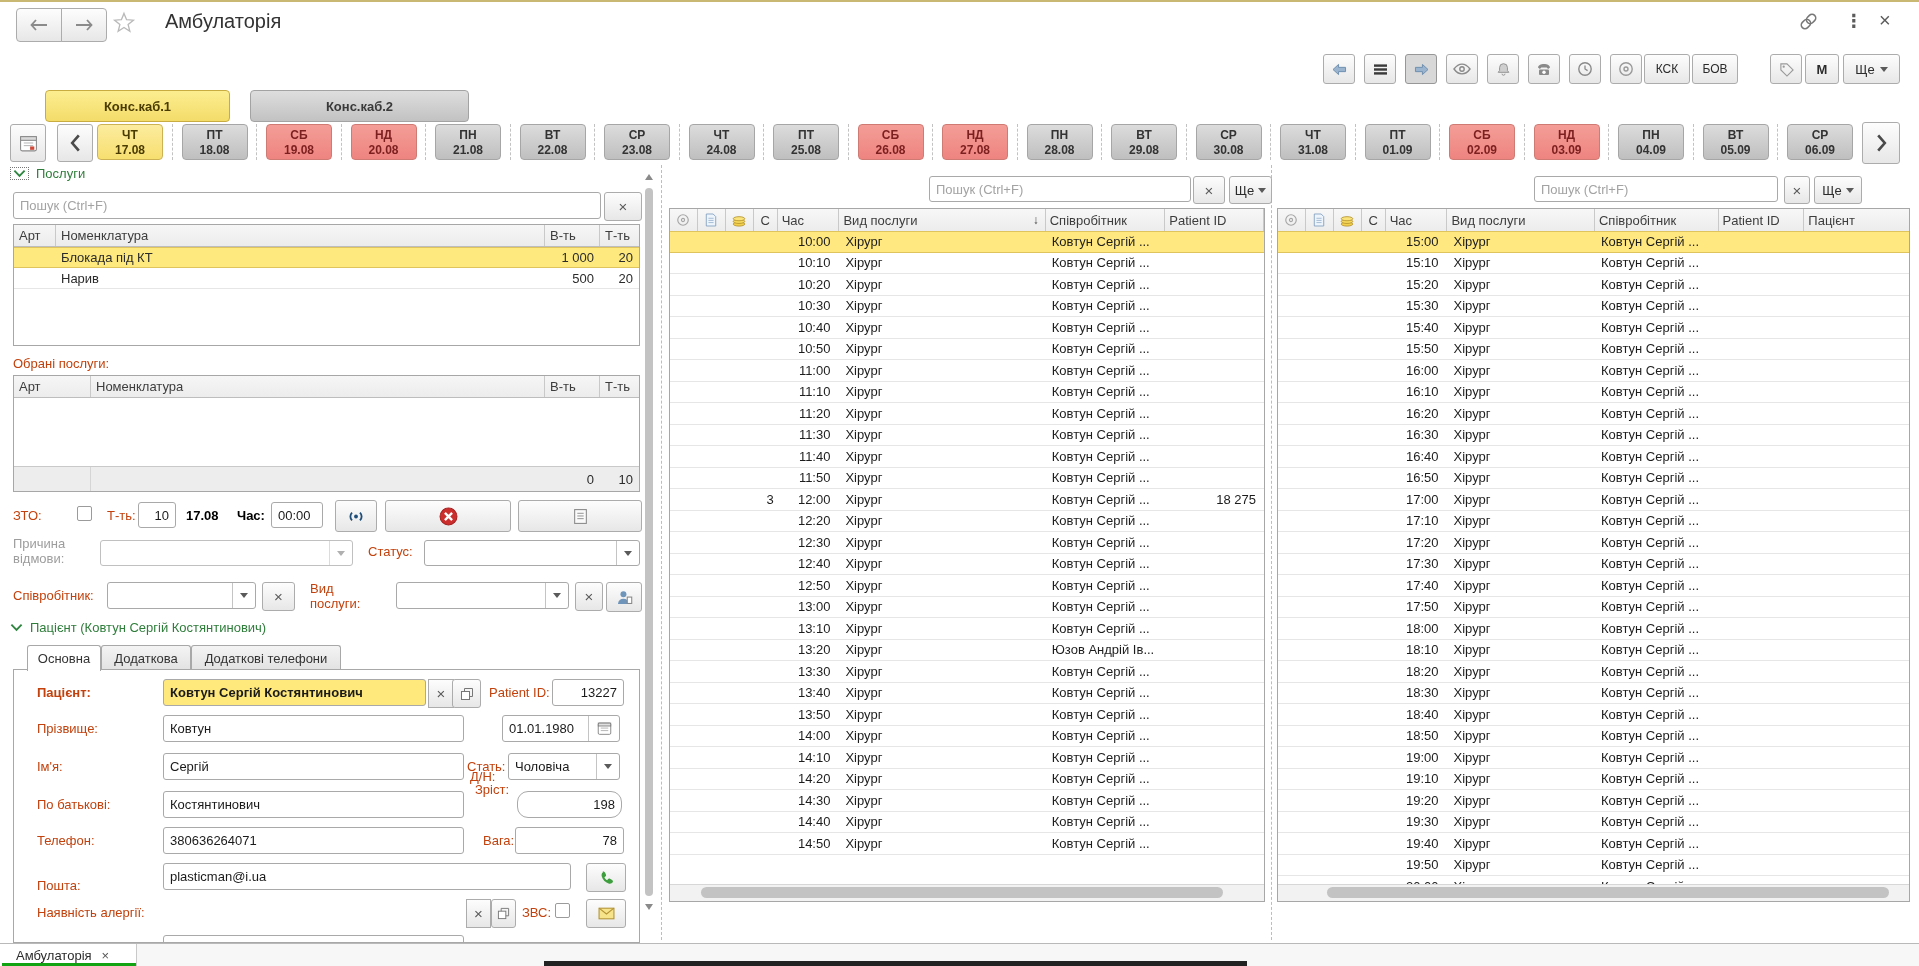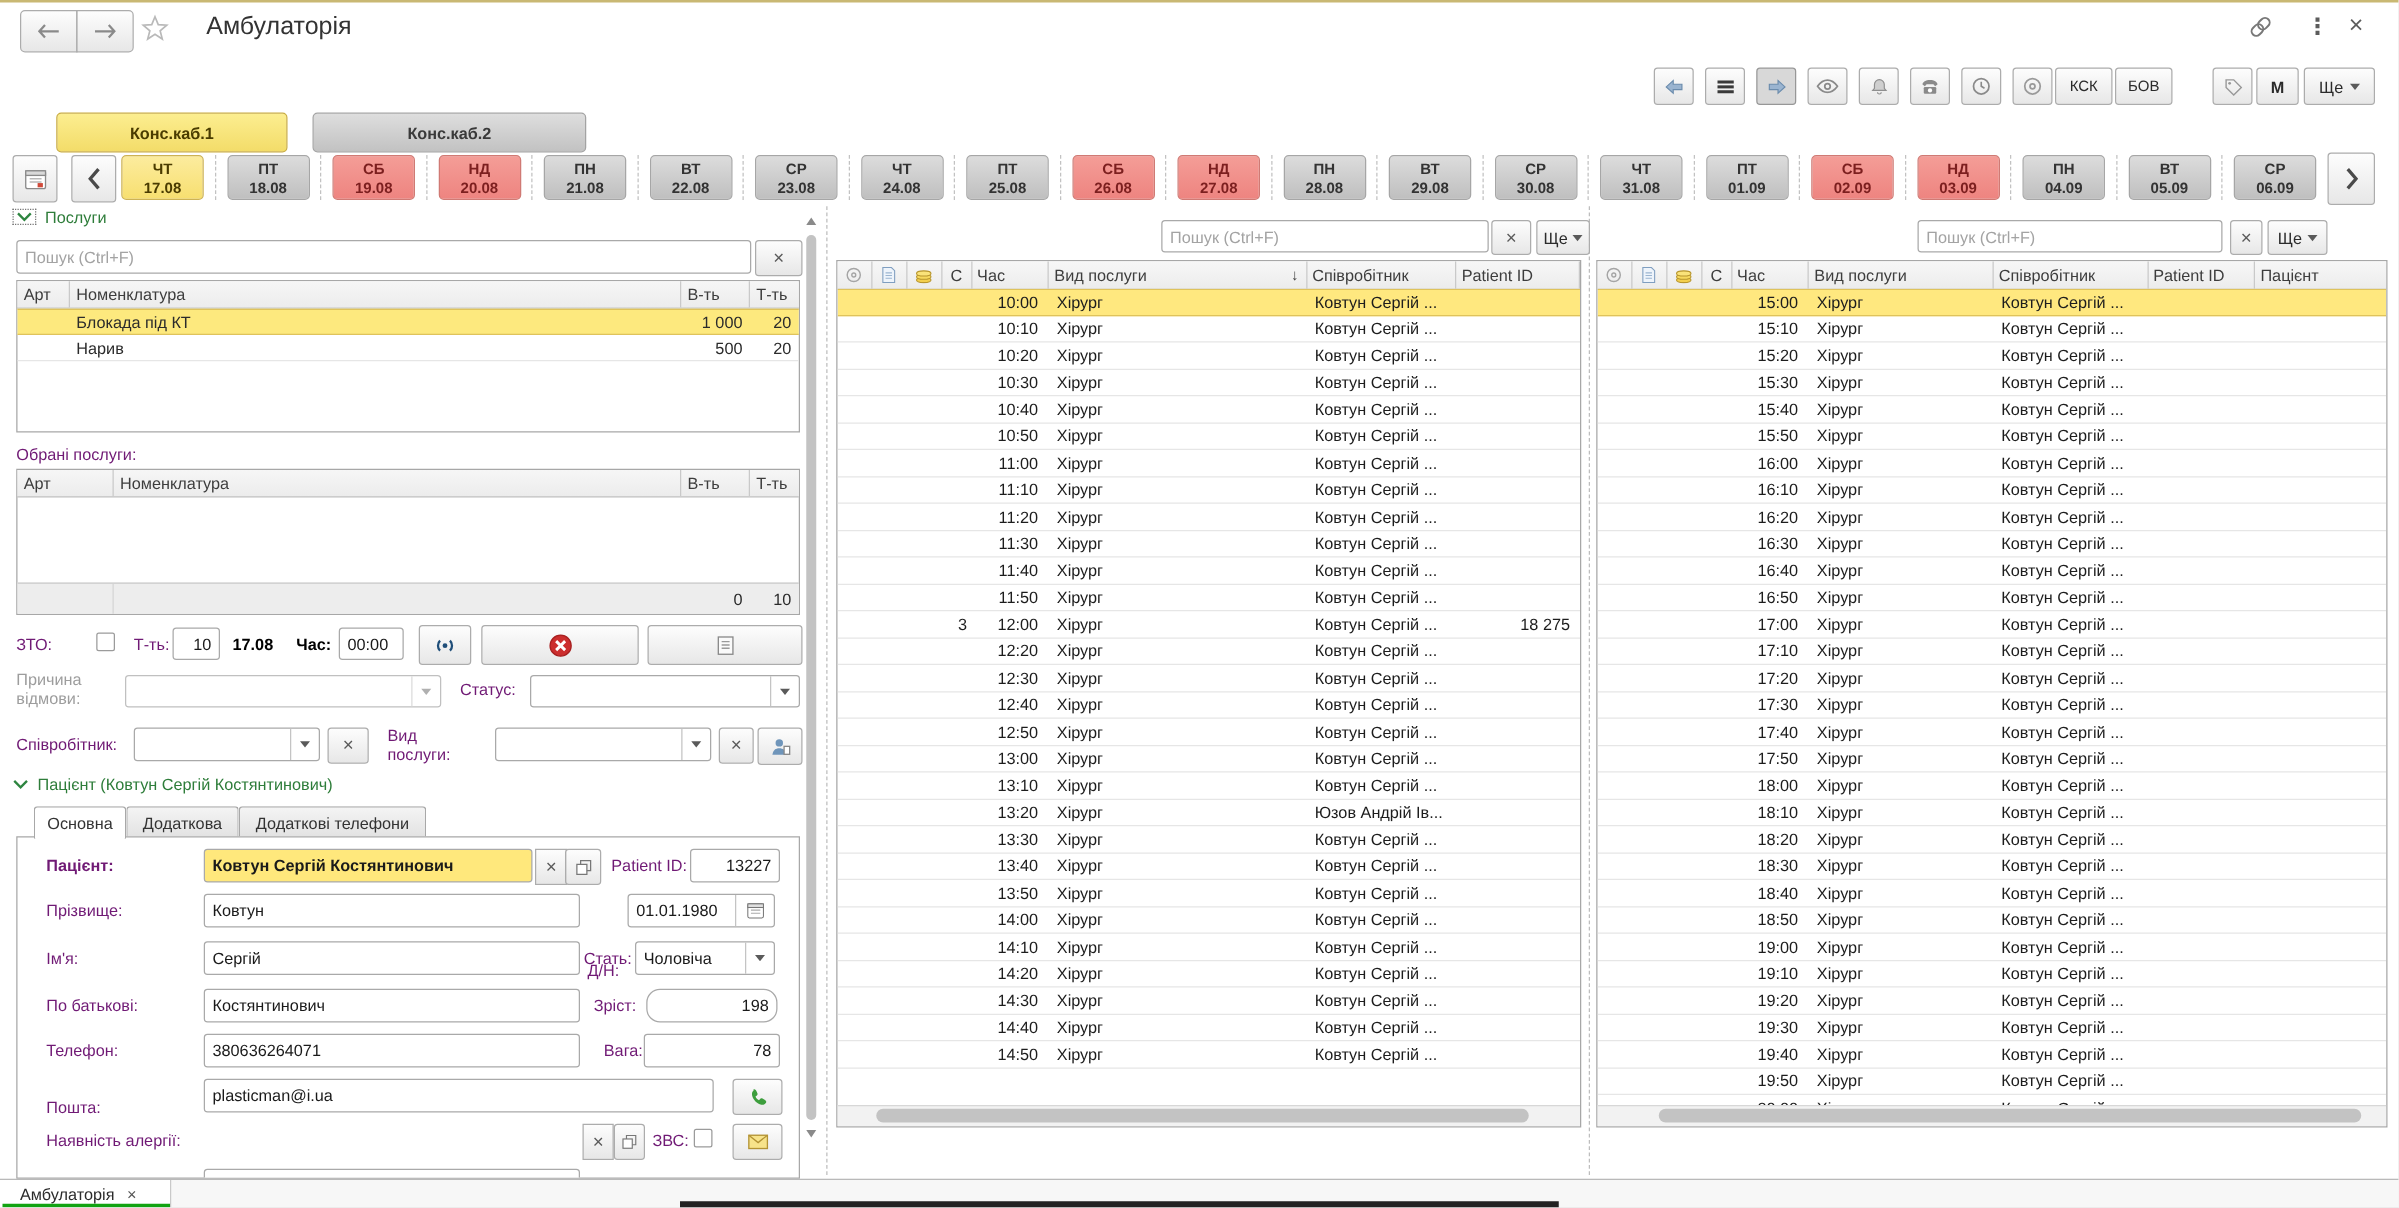--- a/index.html
+++ b/index.html
@@ -26,21 +26,21 @@
   .d-selected{background:linear-gradient(#fcec9e,#f7df70);border:1px solid #cdb254;color:#4a3b00;}
   .datesep{position:absolute;top:124px;height:36px;border-left:1px dashed #c2c2c2;width:0;}
   
   .inp{background:#fff;border:1px solid #a9a9a9;border-radius:3px;font-family:inherit;font-size:13px;
        color:#1a1a1a;padding:0 6px;box-sizing:border-box;outline:none;}
   input.inp::placeholder{color:#a3a3a3;}
   .seg{border-left:1px solid #c4c4c4;display:flex;align-items:center;justify-content:center;}
   .dd{width:0;height:0;border-left:4px solid transparent;border-right:4px solid transparent;border-top:5px solid #5a5a5a;}
   .dd.dis{border-top-color:#b0b0b0;}
   .xclr{color:#5a5a5a;font-size:15px;}
-  .lbl{color:#701a75;}
+  .lbl{color:#c2410c;}
   .glbl{color:#9d9d9d;}
   .grn{color:#2e7d3a;}
   .cbx{width:15px;height:15px;border:1px solid #9b9b9b;border-radius:2px;background:#fff;box-sizing:border-box;}
   
   .tbl{position:absolute;border:1px solid #a7a7a7;background:#fff;box-sizing:border-box;}
   .thead{display:flex;height:21px;background:linear-gradient(#f6f6f6,#ececec);border-bottom:1px solid #bdbdbd;}
   .thc{border-right:1px solid #c9c9c9;display:flex;align-items:center;padding:0 5px;color:#3d3d3d;box-sizing:border-box;}
   .thc:last-child{border-right:none;}
   .svrow{display:flex;height:21px;border-bottom:1px solid #e6e6e6;align-items:center;box-sizing:border-box;}
   .svrow.sel{background:#fde97e;border-top:1px solid #dfc35c;border-bottom:1px solid #dfc35c;}
@@ -494,21 +494,21 @@
     <div class="abs lbl" style="left:453px;top:89px;">Стать:</div>
     <div class="abs inp flex" style="left:494px;top:83px;width:112px;height:27px;padding:0;">
       <span style="flex:1;padding-left:6px;">Чоловіча</span>
       <span class="seg" style="width:22px;height:100%;">
           <span class="dd"></span>
         </span>
     </div>
 
     <div class="abs lbl" style="left:23px;top:127px;">По батькові:</div>
     <input class="abs inp" style="left: 149px; top: 121px; width: 301px; height: 27px;" value="Костянтинович">
-    <div class="abs lbl" style="left:461px;top:127px;">Зріст:</div>
+    <div class="abs lbl" style="left:461px;top:112px;">Зріст:</div>
     <input class="abs inp" style="left: 503px; top: 121px; width: 105px; height: 27px; text-align: right; border-radius: 11px;" value="198">
 
     <div class="abs lbl" style="left:23px;top:163px;">Телефон:</div>
     <input class="abs inp" style="left: 149px; top: 157px; width: 301px; height: 27px;" value="380636264071">
     <div class="abs lbl" style="left:469px;top:163px;">Вага:</div>
     <input class="abs inp" style="left: 501px; top: 157px; width: 109px; height: 27px; text-align: right;" value="78">
 
     <div class="abs lbl" style="left:23px;top:208px;">Пошта:</div>
     <input class="abs inp" style="left: 149px; top: 193px; width: 408px; height: 27px;" value="plasticman@i.ua">
     <div class="abs btn" style="left:572px;top:193px;width:38px;height:27px;">

